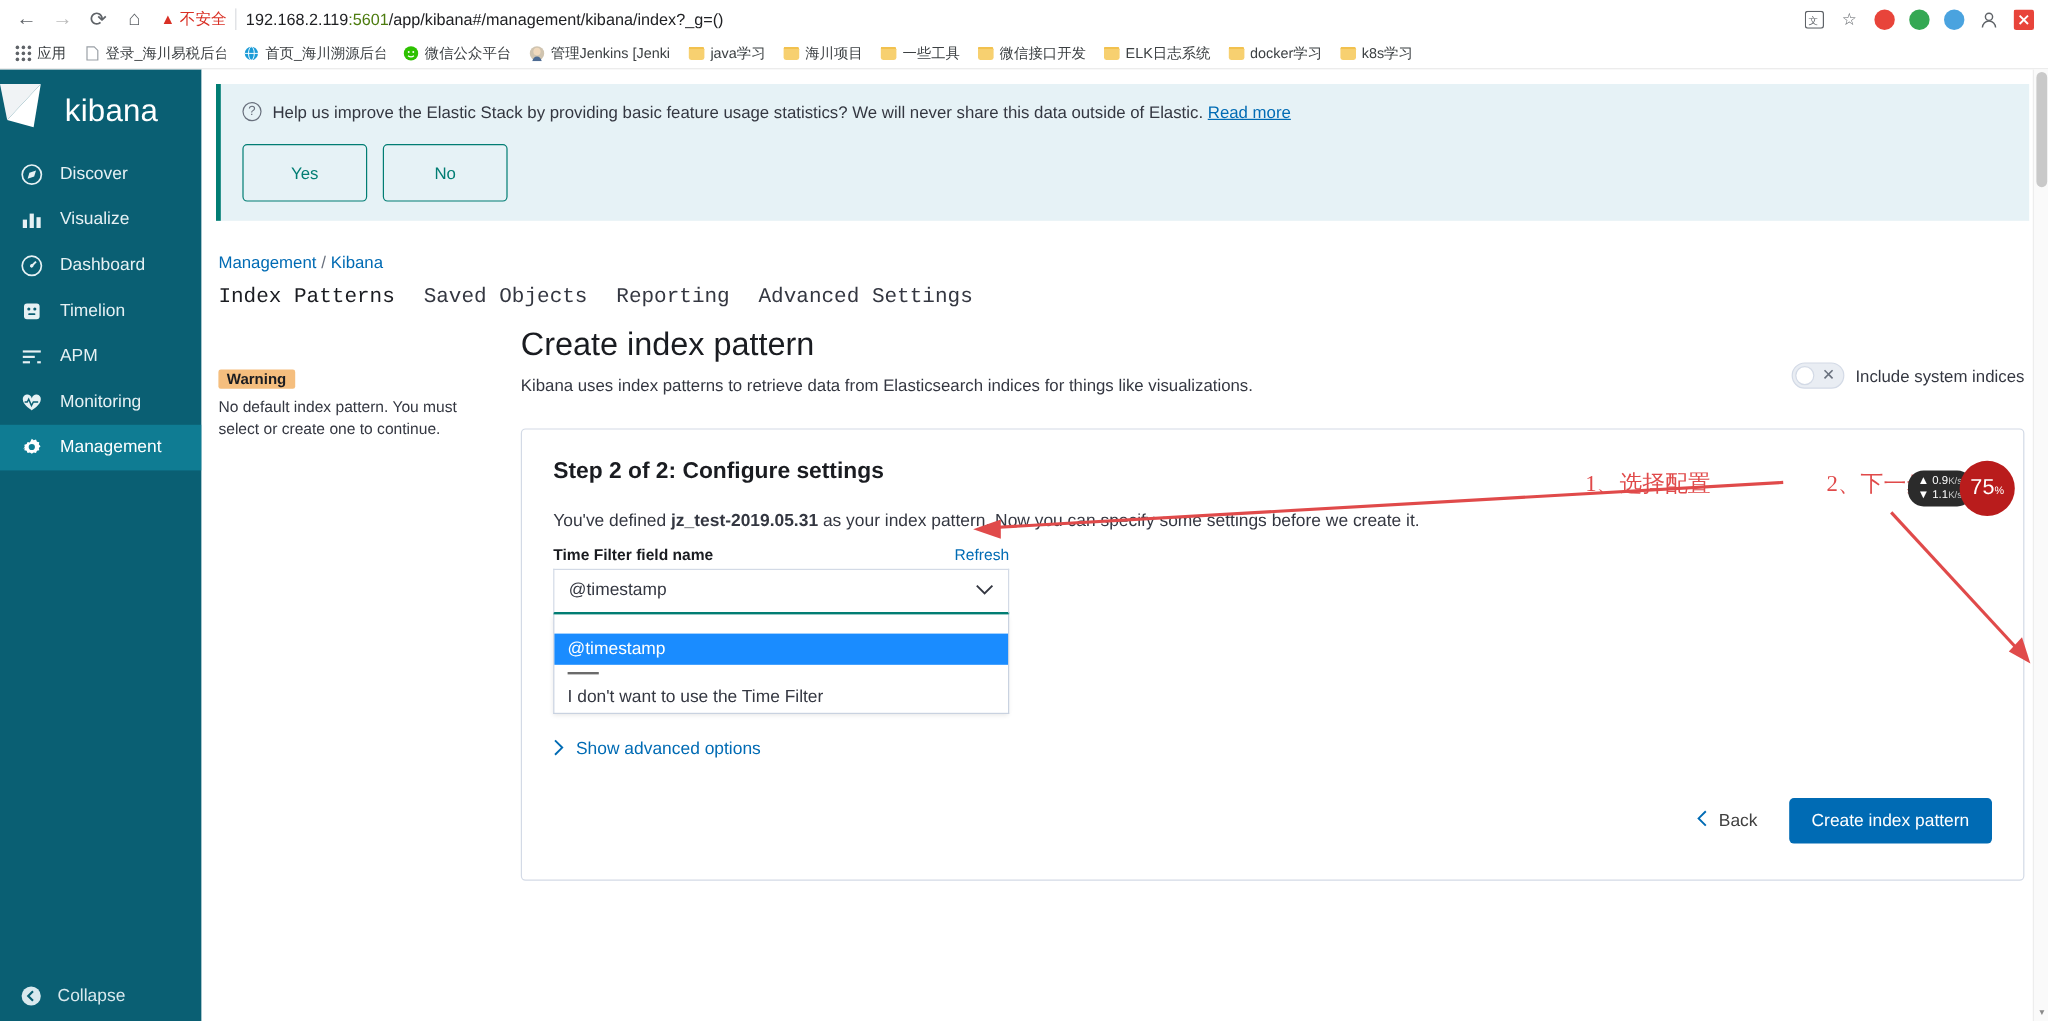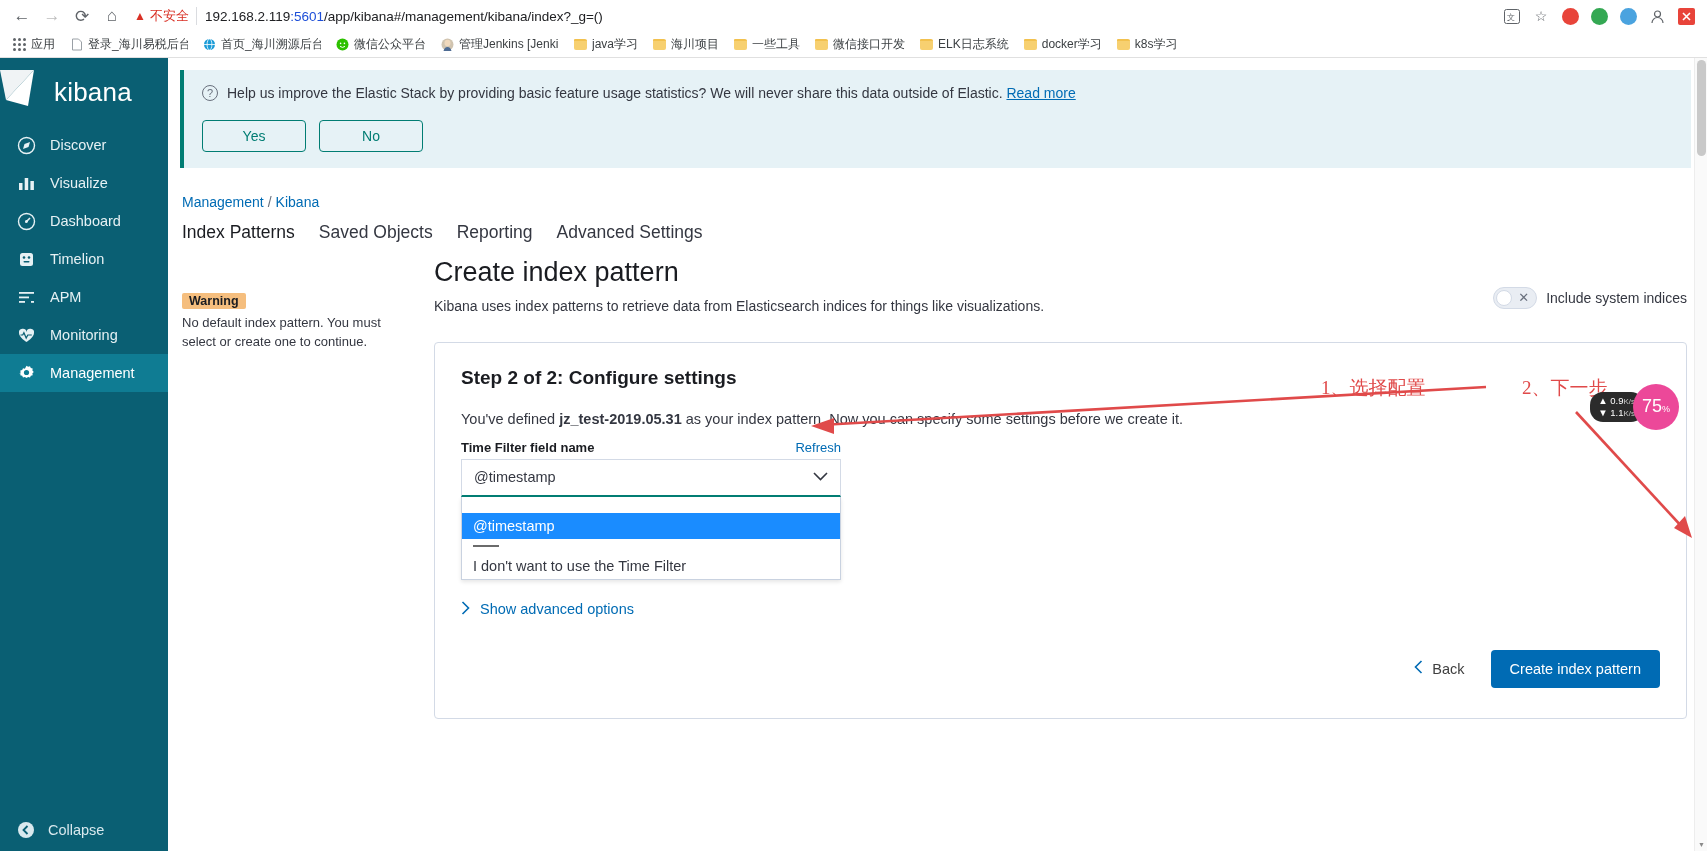--- a/index.html
+++ b/index.html
@@ -26,21 +26,21 @@
     margin-left: 6px; margin-right: 6px; background: #fff;
     font-size: 13.5px; color: #202124; min-width: 0;
   }
   #security-chip {
     display: flex; align-items: center; gap: 4px;
     color: #d93025; font-size: 13px; padding-right: 7px;
     border-right: 1px solid #dadce0; margin-right: 8px; flex: none;
   }
   #security-chip .warn-tri { font-size: 12px; line-height: 1; }
   #url-text { white-space: nowrap; overflow: hidden; color: #202124; }
-  #url-text .dim { color: #1d4ed8; }
+  #url-text .dim { color: #4d7c0f; }
   #chrome-right { display: flex; align-items: center; gap: 3px; flex: none; }
   .chrome-icon {
     width: 26px; height: 26px; display: flex; align-items: center;
     justify-content: center; font-size: 14px; color: #5f6368;
   }
   .circ { width: 17px; height: 17px; border-radius: 50%; display:block; }
 
   
   #bookmarks-bar {
     height: 26px; display: flex; align-items: center;
@@ -104,31 +104,31 @@
   }
   #telemetry-text .q-ico {
     width: 16px; height: 16px; border: 1.3px solid #69707d;
     border-radius: 50%; font-size: 11px; color: #69707d; flex: none;
     display: flex; align-items: center; justify-content: center;
     margin-top: 1px;
   }
   #banner-link { color: #006bb4; }
   #banner-buttons { display: flex; gap: 13px; margin-top: 17px; }
   .banner-btn {
-    min-width: 104px; height: 32px; border: 1px solid #017d73;
+    min-width: 104px; height: 48px; border: 1px solid #017d73;
     border-radius: 4px; background: transparent; color: #017d73;
     font-size: 14px; font-family: inherit; display:flex; align-items:center;
     justify-content:center; cursor: pointer;
   }
 
   
   #crumb-wrap { padding: 26px 0 0 14px; }
   #breadcrumb { font-size: 14px; color: #006bb4; }
   #breadcrumb .sep { color: #69707d; margin: 0 4px; }
-  #kb-tabs { display: flex; gap: 24px; padding: 12px 0 0 14px; }
+  #kb-tabs { display: flex; gap: 24px; padding: 12px 0 0 14px; font-family: Liberation Mono, monospace; }
   .kb-tab { font-size: 17.5px; color: #343741; padding-bottom: 6px; }
   .kb-tab.active { color: #1a1c21; }
 
   
   #body-split { display: flex; flex: 1; min-height: 0; margin-top: 8px; }
 
   
   #warn-col { width: 258px; flex: none; padding: 8px 12px 0 14px; }
   #warn-badge {
     display: inline-block; background: #f5be7e; color: #1a1c21;
@@ -221,21 +221,21 @@
   #speed-widget {
     position: absolute; right: 28px; top: 326px;
     display: flex; align-items: center; gap: 0;
   }
   #speed-pill {
     background: #2b2b2b; color: #fff; border-radius: 13px;
     padding: 3px 9px 3px 8px; font-size: 9.5px; line-height: 1.3;
   }
   #speed-pill .u { color: #c9c9c9; font-size: 8px; }
   #zoom-bubble {
-    width: 46px; height: 46px; border-radius: 50%; background: #ec4899;
+    width: 46px; height: 46px; border-radius: 50%; background: #b91c1c;
     color: #fff; display: flex; align-items: baseline; justify-content: center;
     font-size: 18px; margin-left: -11px; padding-top: 12px;
   }
   #zoom-bubble .pct { font-size: 9px; }
 
   
   #vscroll {
     position: absolute; right: 0; top: 0; width: 13px; height: 793px;
     background: #fafafa; border-left: 1px solid #ededed;
   }

